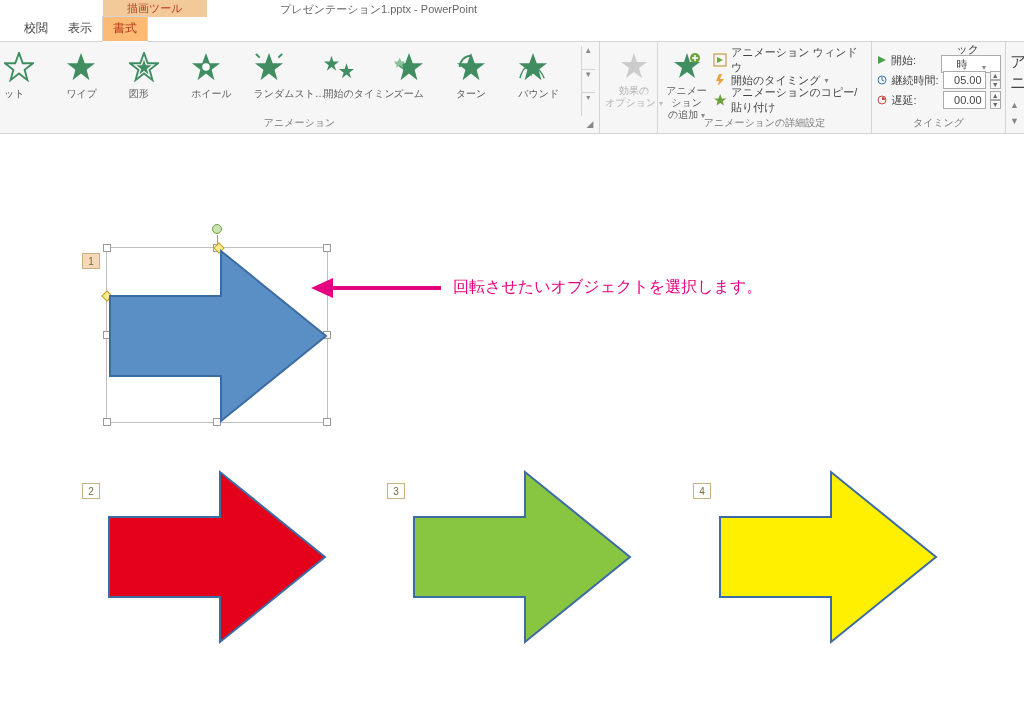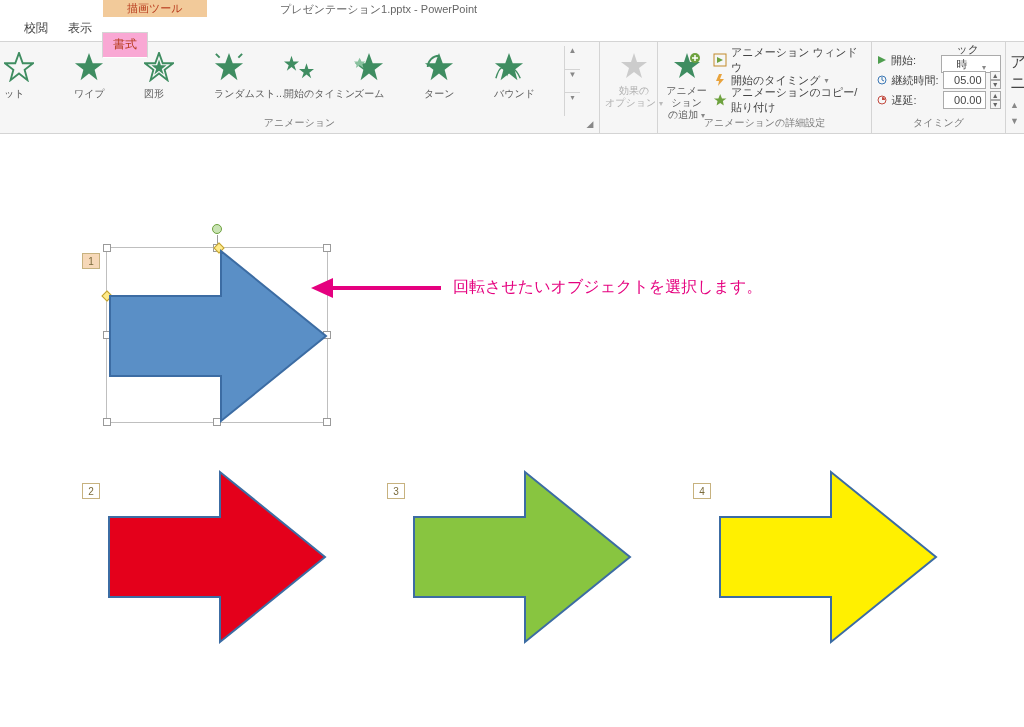--- a/index.html
+++ b/index.html
@@ -2,21 +2,21 @@
 <html><head>
 <meta charset="utf-8">
 <style>
   * { box-sizing: border-box; }
   html,body { margin:0; padding:0; font-family:"Meiryo UI","Yu Gothic UI",sans-serif; font-size:12px; color:#444; background:#fff; width:1024px; height:727px; overflow:hidden; }
   .title-row { height:20px; position:relative; }
   .context-tab { position:absolute; left:103px; top:0; background:#F2CA9A; color:#B83B1D; font-size:11px; padding:1px 24px; }
   .doc-title   { position:absolute; left:280px; top:2px; font-size:11px; color:#666; }
   .tabs-row { height:22px; border-bottom:1px solid #D4D4D4; display:flex; align-items:flex-end; padding-left:14px; }
   .tab { font-size:12px; color:#444; padding:3px 10px 4px 10px; cursor:pointer; }
-  .tab.active { background:#f9a8d4; border:1px solid #D4D4D4; border-bottom:1px solid #fff; color:#B83B1D; position:relative; top:17px; }
+  .tab.active { background:#fdba74; border:1px solid #D4D4D4; border-bottom:1px solid #fff; color:#B83B1D; position:relative; top:1px; }
   .ribbon { height:92px; background:#F6F6F6; border-bottom:1px solid #D4D4D4; display:flex; overflow:hidden; }
   .group { border-right:1px solid #D4D4D4; padding:4px 4px 0 4px; position:relative; }
   .group-label { position:absolute; bottom:3px; left:0; right:0; text-align:center; font-size:10px; color:#7a7a7a; }
   .dlg-launcher { position:absolute; bottom:4px; right:4px; width:10px; height:10px; font-size:9px; color:#888; cursor:pointer; line-height:10px; text-align:center; }
   .anim-gallery { display:flex; gap:0; }
   .anim-item { width:70px; height:70px; text-align:left; color:#5c5c5c; cursor:pointer; padding-top:4px; }
   .anim-item .star { width:30px; height:30px; margin:2px auto 2px auto; }
   .anim-item .lbl { font-size:10px; white-space:nowrap; overflow:hidden; }
   .vbtn { width:60px; height:70px; text-align:center; padding-top:4px; cursor:pointer; }
   .vbtn .ic { width:28px; height:28px; margin:2px auto; }
@@ -79,20 +79,27 @@
       <div class="anim-item">
         <svg class="star" viewBox="0 0 32 32">
             <polygon points="16,1 20,12 31,12 22,19 25,30 16,23 7,30 10,19 1,12 12,12" fill="none" stroke="#3F8D61" stroke-width="2"></polygon>
             <polygon points="16,8 18,14 24,14 19,18 21,24 16,20 11,24 13,18 8,14 14,14" fill="#3F8D61"></polygon>
           </svg>
         <div class="lbl">図形</div>
       </div>
       <div class="anim-item">
         <svg class="star" viewBox="0 0 32 32">
             <polygon points="16,1 20,12 31,12 22,19 25,30 16,23 7,30 10,19 1,12 12,12" fill="#3F8D61"></polygon>
+            <circle cx="16" cy="16" r="4" fill="#fff"></circle>
+          </svg>
+        <div class="lbl">ホイール</div>
+      </div>
+      <div class="anim-item">
+        <svg class="star" viewBox="0 0 32 32">
+            <polygon points="16,1 20,12 31,12 22,19 25,30 16,23 7,30 10,19 1,12 12,12" fill="#3F8D61"></polygon>
             <line x1="6" y1="6" x2="2" y2="2" stroke="#3F8D61" stroke-width="2"></line>
             <line x1="26" y1="6" x2="30" y2="2" stroke="#3F8D61" stroke-width="2"></line>
             <line x1="16" y1="0" x2="16" y2="-2" stroke="#3F8D61" stroke-width="2"></line>
           </svg>
         <div class="lbl">ランダムスト…</div>
       </div>
       <div class="anim-item">
         <svg class="star" viewBox="0 0 32 32">
             <polygon points="8,4 10,10 16,10 11,14 13,20 8,16 3,20 5,14 0,10 6,10" fill="#3F8D61"></polygon>
             <polygon points="24,12 26,18 32,18 27,22 29,28 24,24 19,28 21,22 16,18 22,18" fill="#3F8D61"></polygon>

